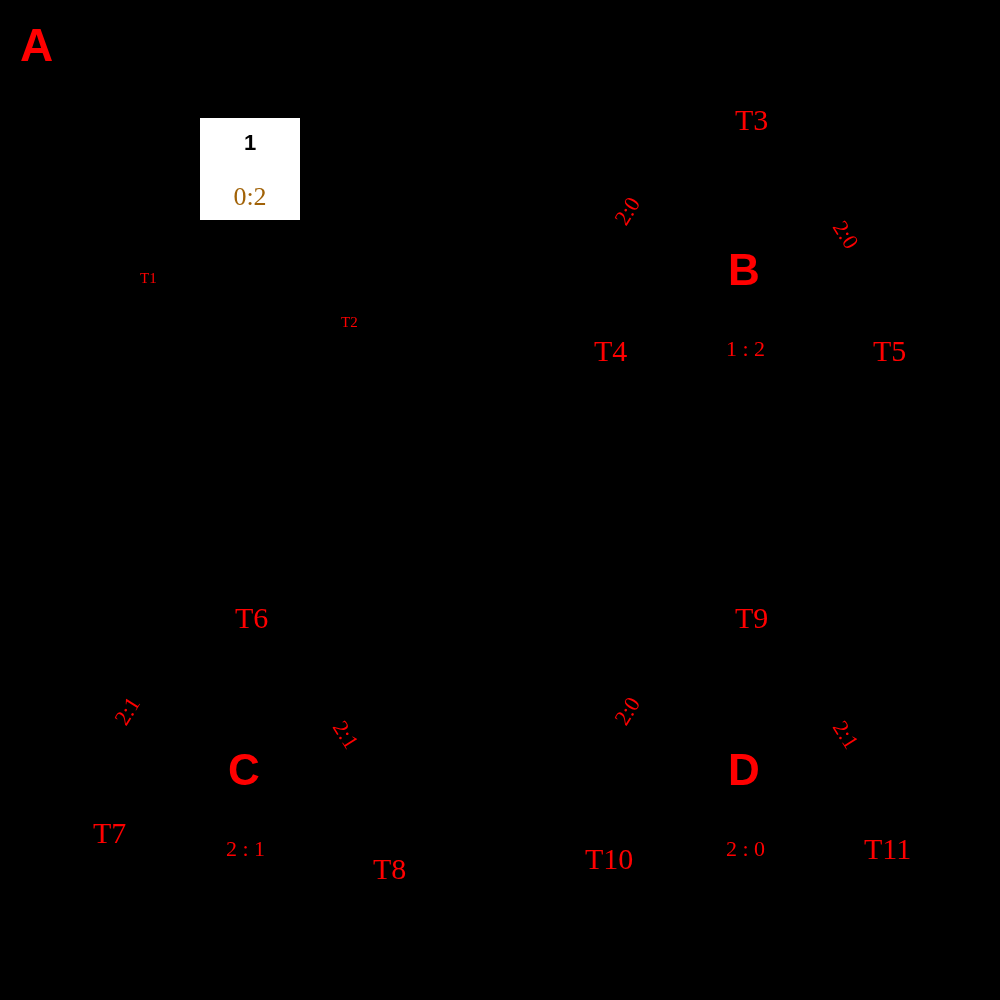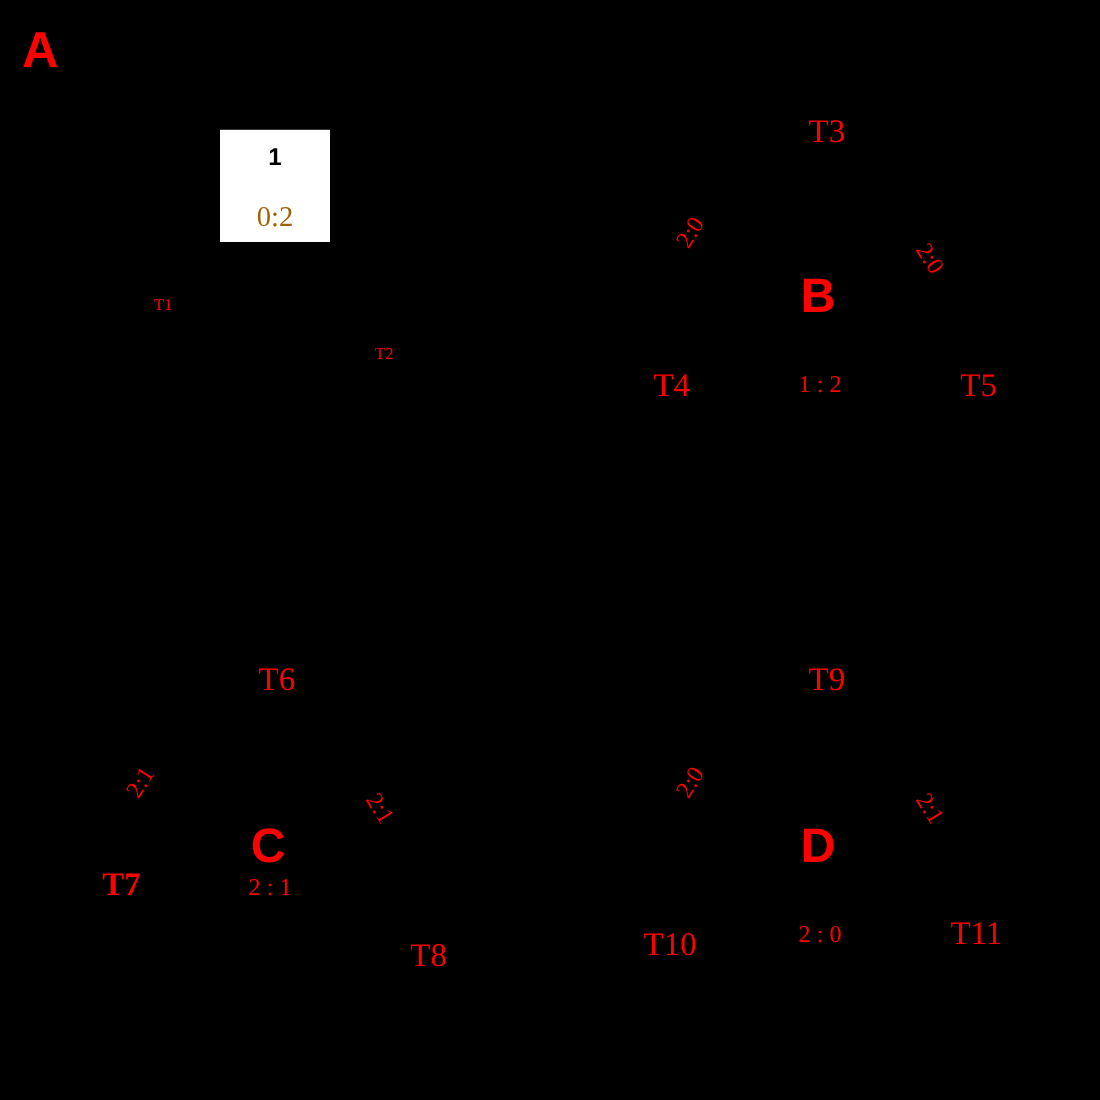--- a/index.html
+++ b/index.html
@@ -87,22 +87,22 @@
   <div class="lbl edge-lbl rot-r" style="left:838px; top:212px;">2:0</div>
   <div class="lbl node-letter" style="left:728px; top:248px;">B</div>
   <div class="lbl leaf" style="left:594px; top:336px;">T4</div>
   <div class="lbl root-lbl" style="left:726px; top:338px;">1 : 2</div>
   <div class="lbl leaf" style="left:873px; top:336px;">T5</div>
 
   <div class="lbl leaf" style="left:235px; top:603px;">T6</div>
   <div class="lbl edge-lbl rot-l" style="left:120px; top:712px;">2:1</div>
   <div class="lbl edge-lbl rot-r" style="left:338px; top:712px;">2:1</div>
   <div class="lbl node-letter" style="left:228px; top:748px;">C</div>
-  <div class="lbl leaf" style="left:93px; top:790px;font-weight:bold;">T7</div>
-  <div class="lbl root-lbl" style="left:226px; top:796px;">2 : 1</div>
+  <div class="lbl leaf" style="left:93px; top:818px;">T7</div>
+  <div class="lbl root-lbl" style="left:226px; top:838px;">2 : 1</div>
   <div class="lbl leaf" style="left:373px; top:834px;margin-top:20px;">T8</div>
 
   <div class="lbl leaf" style="left:735px; top:603px;">T9</div>
   <div class="lbl edge-lbl rot-l" style="left:620px; top:712px;">2:0</div>
   <div class="lbl edge-lbl rot-r" style="left:838px; top:712px;">2:1</div>
   <div class="lbl node-letter" style="left:728px; top:748px;">D</div>
   <div class="lbl leaf" style="left:585px; top:834px;margin-top:10px;">T10</div>
   <div class="lbl root-lbl" style="left:726px; top:838px;">2 : 0</div>
   <div class="lbl leaf" style="left:864px; top:834px;">T11</div>
 

